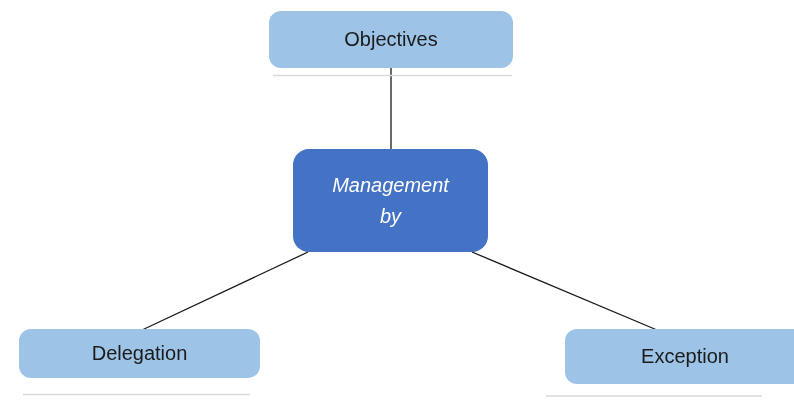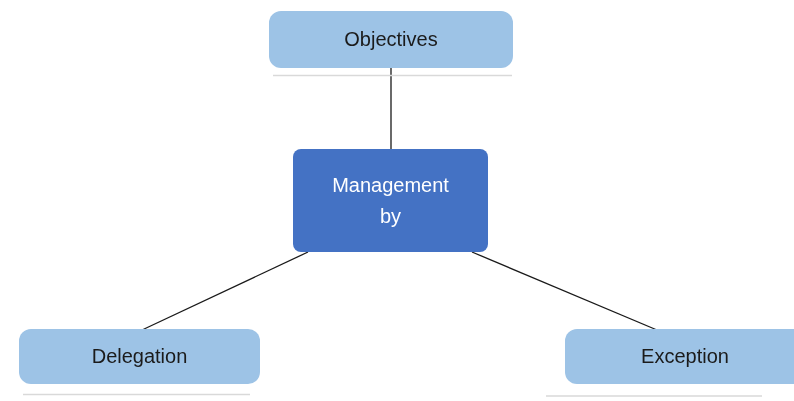--- a/index.html
+++ b/index.html
@@ -46,26 +46,27 @@
   }
   .node.leaf {
     background: var(--leaf-fill);
     color: var(--leaf-text);
     border-radius: 12px;
     justify-content: center;
   }
   .node.root {
     background: var(--root-fill);
     color: var(--root-text);
-    border-radius: 8px;
+    border-radius: 16px;
     line-height: 31px;
+    font-style: italic;
   }
   #n-objectives { left: 269px; top: 11px;  width: 244px; height: 57px; }
   #n-management { left: 293px; top: 149px; width: 195px; height: 103px; }
-  #n-delegation { left: 19px;  top: 329px; width: 241px; height: 55px; }
+  #n-delegation { left: 19px;  top: 329px; width: 241px; height: 49px; }
   #n-exception  { left: 537px; top: 329px; width: 240px; height: 55px; margin-left: 28px; }
 </style>
 </head>
 <body>
 
 <div class="canvas">
 
   <svg class="connectors" viewBox="0 0 794 401" xmlns="http://www.w3.org/2000/svg">
     <line class="link" x1="391" y1="68" x2="391" y2="149"></line>
     <line class="link" x1="308" y1="252" x2="142" y2="330"></line>

